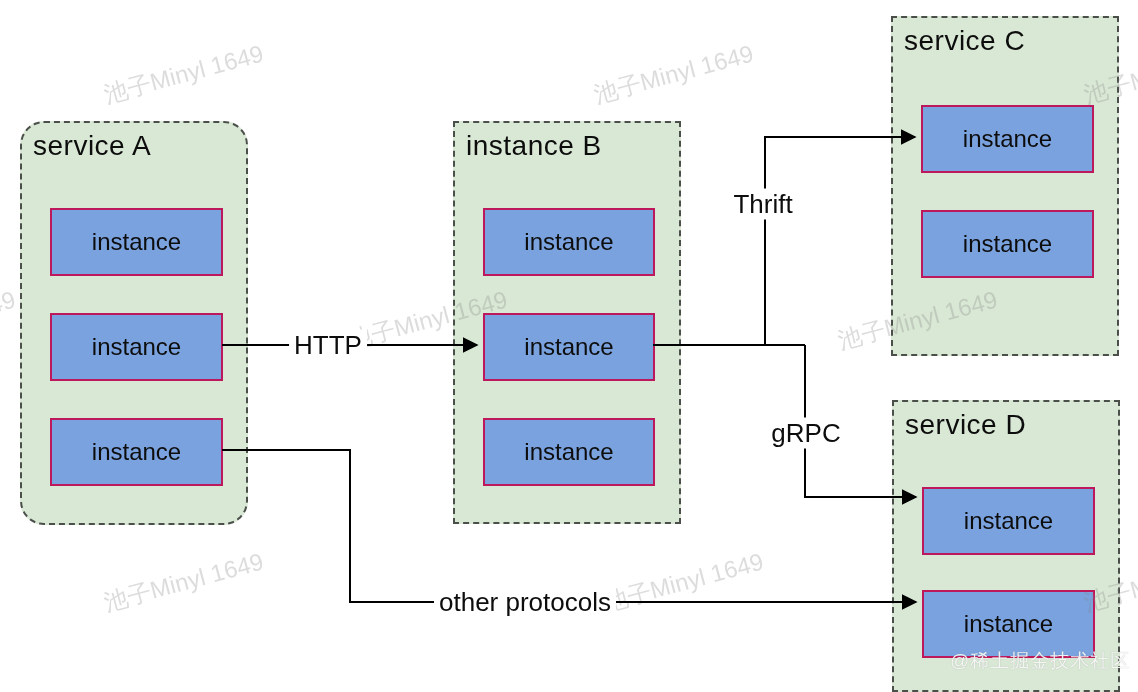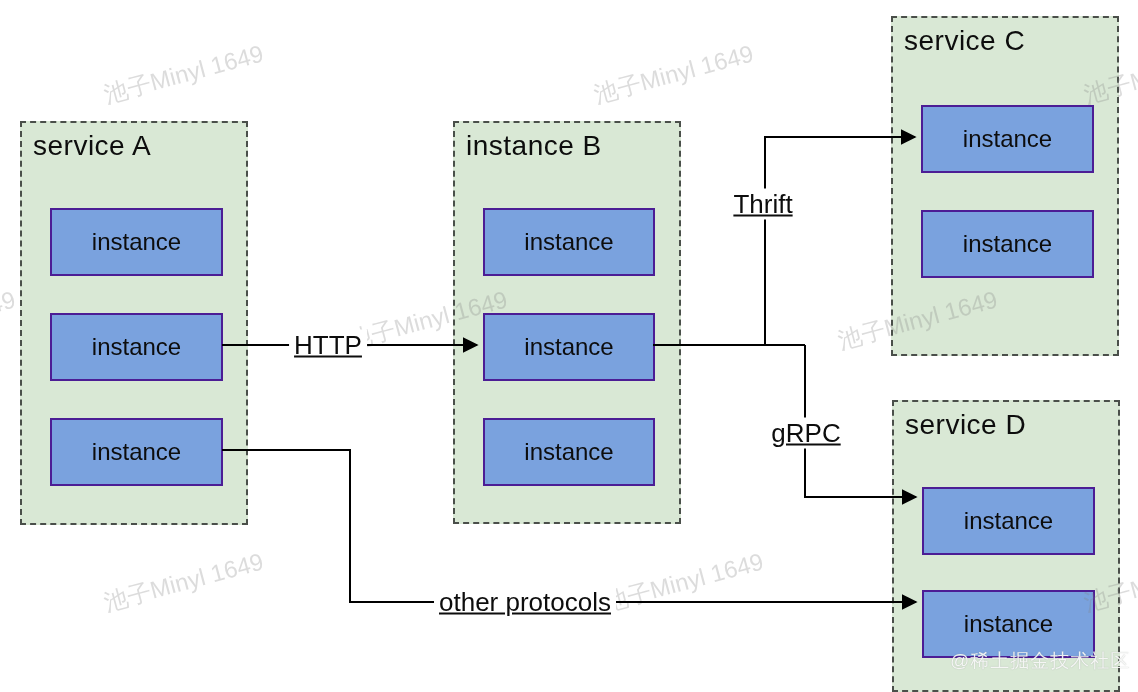--- a/index.html
+++ b/index.html
@@ -27,21 +27,21 @@
     left: 11px;
     top: 7px;
     font-size: 28px;
     color: #0d0d0d;
     letter-spacing: 0.5px;
     white-space: nowrap;
   }
   .instance {
     position: absolute;
     background: #7aa2de;
-    border: 2px solid #4c1d95;
+    border: 2px solid #be185d;
     box-sizing: border-box;
     text-align: center;
     font-size: 24px;
     color: #0d0d0d;
     display: flex;
     align-items: center;
     justify-content: center;
   }
   svg.wires {
     position: absolute;
@@ -53,21 +53,20 @@
   }
   .edge-label {
     position: absolute;
     transform: translate(-50%, -50%);
     background: #ffffff;
     padding: 0 5px;
     font-size: 26px;
     color: #0d0d0d;
     white-space: nowrap;
     z-index: 4;
-    text-decoration: underline;
   }
   .watermark {
     position: absolute;
     font-size: 24px;
     line-height: 28px;
     color: rgba(128, 128, 128, 0.28);
     white-space: nowrap;
     transform: rotate(-15deg);
     transform-origin: left bottom;
     z-index: 2;
@@ -98,21 +97,21 @@
     </defs>
     <g stroke="#000000" stroke-width="2" fill="none">
       <path d="M222,345 H477" marker-end="url(#arrow)"></path>
       <path d="M653,345 H805"></path>
       <path d="M765,345 V137 H915" marker-end="url(#arrow)"></path>
       <path d="M805,345 V497 H916" marker-end="url(#arrow)"></path>
       <path d="M222,450 H350 V602 H916" marker-end="url(#arrow)"></path>
     </g>
   </svg>
 
-  <div class="service" style="left:20px; top:121px; width:228px; height:404px;">
+  <div class="service" style="left:20px; top:121px; width:228px; height:404px;border-radius:24px;">
     <div class="service-title">service A</div>
     <div class="instance" style="left:28px; top:85px; width:173px; height:68px;">instance</div>
     <div class="instance" style="left:28px; top:190px; width:173px; height:68px;">instance</div>
     <div class="instance" style="left:28px; top:295px; width:173px; height:68px;">instance</div>
   </div>
 
   <div class="service" style="left:453px; top:121px; width:228px; height:403px;">
     <div class="service-title">instance B</div>
     <div class="instance" style="left:28px; top:85px; width:172px; height:68px;">instance</div>
     <div class="instance" style="left:28px; top:190px; width:172px; height:68px;">instance</div>

